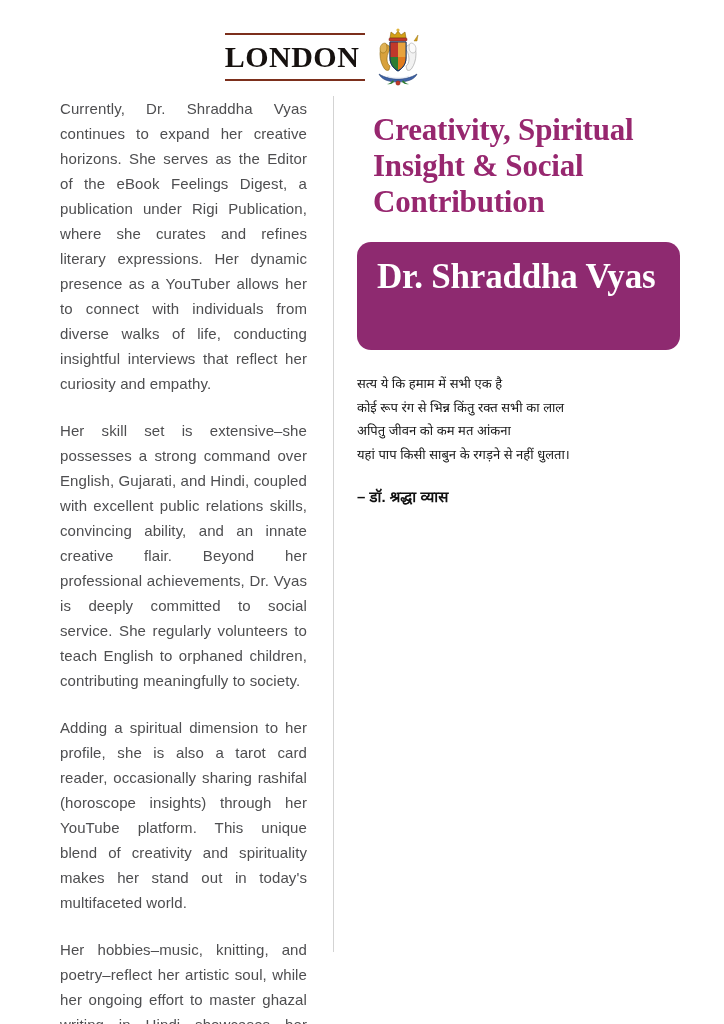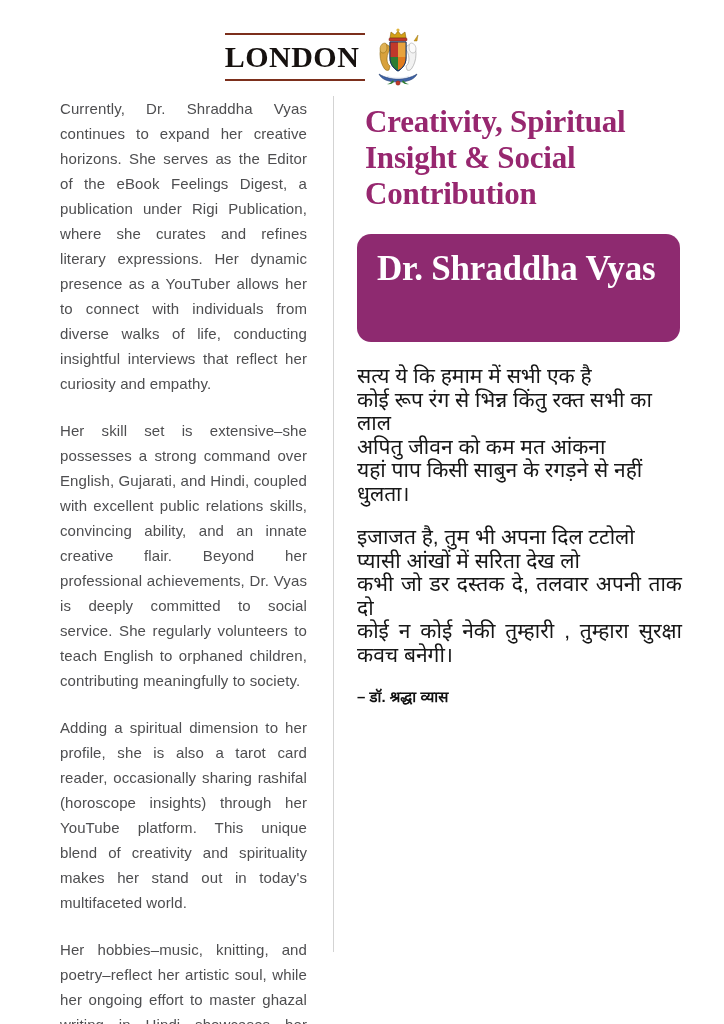--- a/index.html
+++ b/index.html
@@ -101,21 +101,21 @@
     top: 96px;
     width: 325px;
   }
   .headline {
     font-family: "Liberation Serif", "DejaVu Serif", serif;
     font-weight: bold;
     font-size: 31px;
     line-height: 36px;
     color: #97276f;
     letter-spacing: -0.2px;
-    margin: 8px;
+    margin: 16px;
   }
   .name-box {
     margin-top: 22px;
     width: 323px;
     height: 108px;
     box-sizing: border-box;
     background: #8e2a70;
     border-radius: 14px;
     padding: 14px 20px 18px 20px;
   }
@@ -127,21 +127,21 @@
     color: #ffffff;
     letter-spacing: -0.2px;
   }
 
   .poem {
     margin-top: 22px;
   }
   .stanza {
     margin: 0 0 20px 0;
     font-family: "Liberation Sans", "DejaVu Sans", sans-serif;
-    font-size: 21px;
+    font-size: 13px;
     line-height: 23.5px;
     color: #161616;
     white-space: pre-line;
     letter-spacing: 0px;
   }
   .stanza.justified {
     text-align: justify;
     text-justify: inter-word;
   }
   .signature {
@@ -208,19 +208,15 @@
 
   <div class="name-box">
     <div class="name-box-text">Dr. Shraddha Vyas</div>
   </div>
 
   <div class="poem">
     <p class="stanza">सत्य ये कि हमाम में सभी एक है
 कोई रूप रंग से भिन्न किंतु रक्त सभी का लाल
 अपितु जीवन को कम मत आंकना
 यहां पाप किसी साबुन के रगड़ने से नहीं धुलता।</p>
-    <p class="stanza justified">इजाजत है, तुम भी अपना दिल टटोलो
-प्यासी आंखों में सरिता देख लो
-कभी जो डर दस्तक दे, तलवार अपनी ताक दो
-कोई न कोई नेकी तुम्हारी , तुम्हारा सुरक्षा कवच बनेगी।</p>
     <p class="signature">– डॉ. श्रद्धा व्यास</p>
   </div>
 </div>
 
 </body></html>

